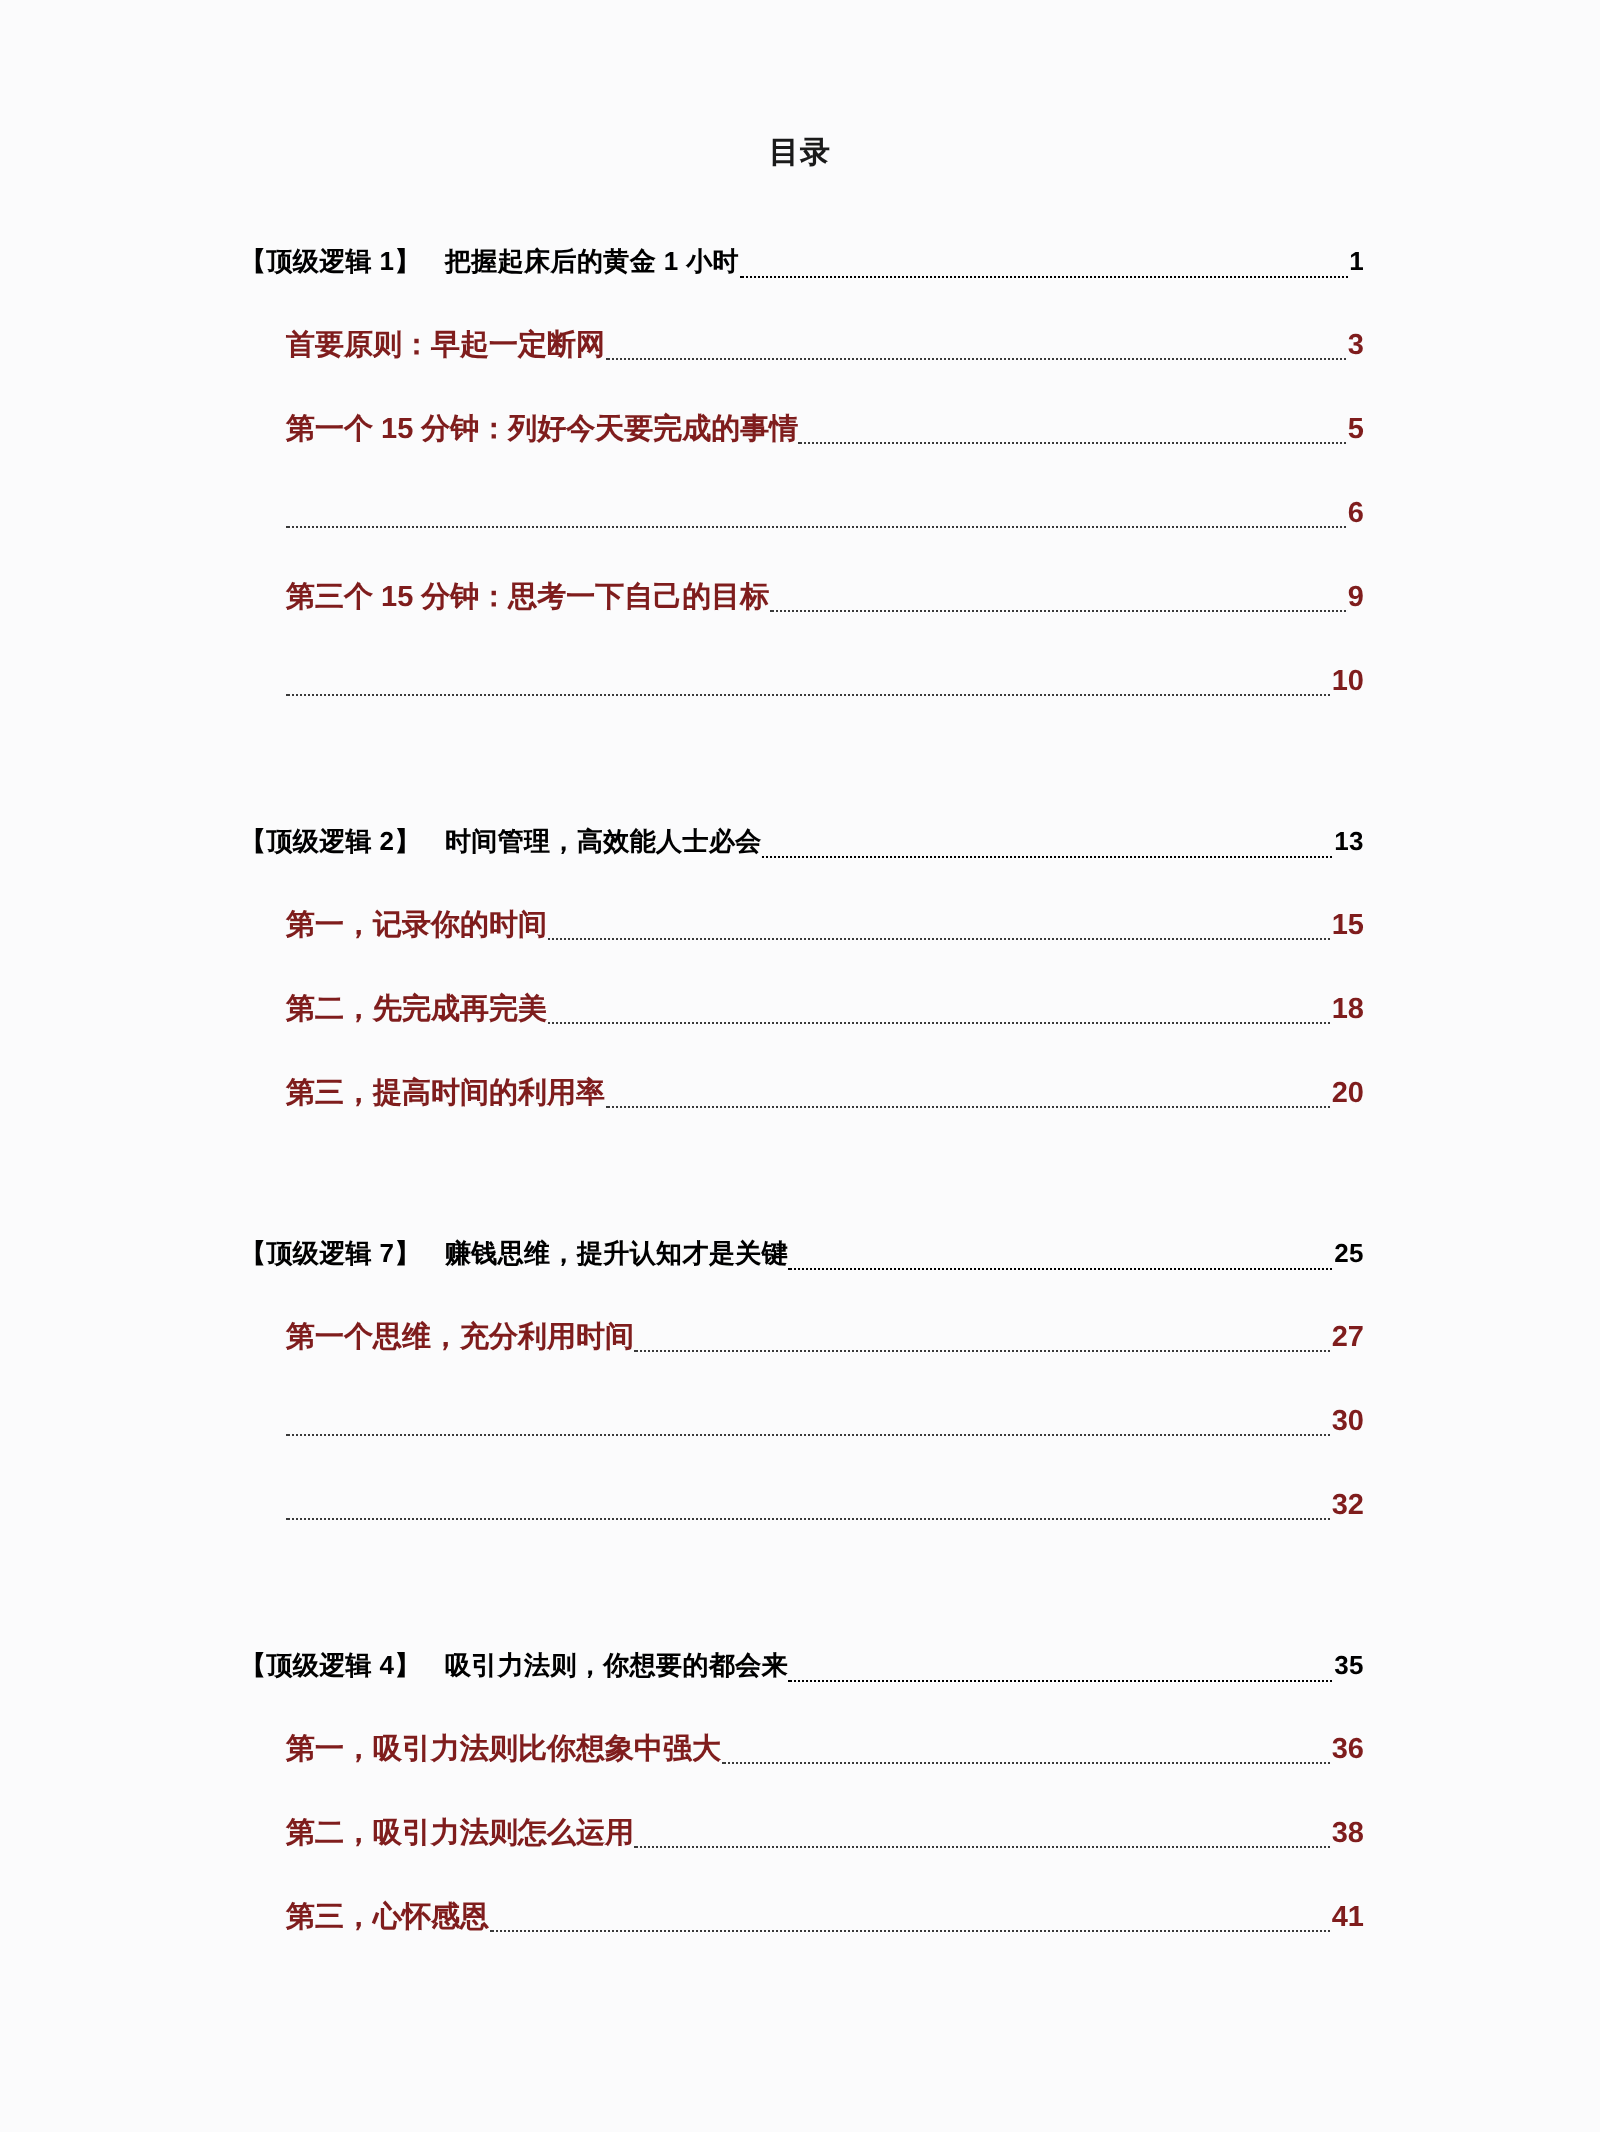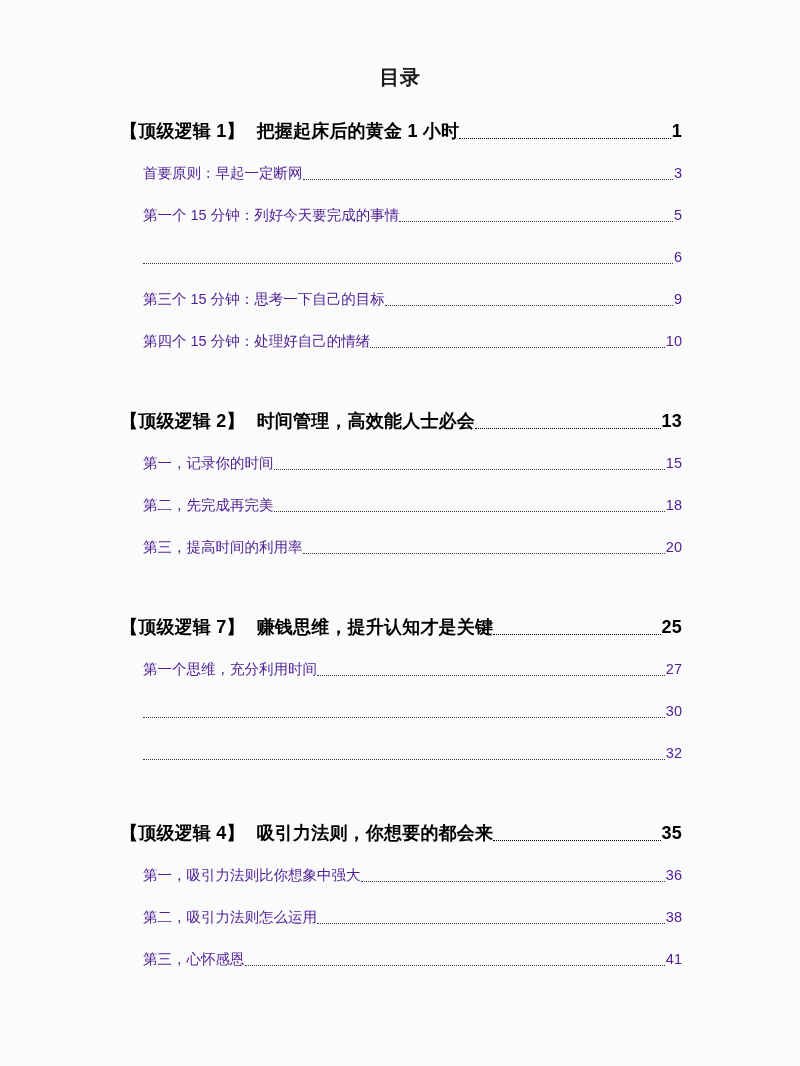--- a/index.html
+++ b/index.html
@@ -19,21 +19,21 @@
     position: relative;
     width: 800px;
     height: 1066px;
     box-sizing: border-box;
     padding: 0;
     overflow: hidden;
   }
 
   .toc-title {
     text-align: center;
-    font-size: 20px;
+    font-size: 15px;
     font-weight: 700;
     color: #1a1a1a;
     letter-spacing: 0.5px;
     margin: 0;
     padding-top: 66px;
     line-height: 22px;
   }
 
   .toc-body {
     margin-top: 14px;
@@ -81,43 +81,43 @@
 
   .toc-row .page-num {
     flex: 0 0 auto;
     padding-left: 1px;
     white-space: nowrap;
     text-align: right;
   }
 
   
   .level-1 {
-    font-size: 18px;
+    font-size: 13px;
     font-weight: 700;
     color: #000000;
     letter-spacing: 0.2px;
     justify-content: flex-end;
   }
   .level-1 .marker {
     padding-right: 12px;
   }
   .level-1 .leader::after {
     bottom: 5px;
     border-bottom-width: 1.7px;
     border-bottom-color: #000000;
   }
   .level-1 .page-num {
     font-weight: 700;
   }
 
   
   .level-2 {
     font-size: 14.5px;
-    font-weight: 400;
-    color: #4c1d95;
+    font-weight: 700;
+    color: #7f1d1d;
     padding-left: 23px;
   }
   .level-2 .leader::after {
     border-bottom-color: #3a3a3a;
     border-bottom-width: 1.4px;
   }
 
   
   .toc-block .level-1 + .level-2 {
     margin-top: 0;
@@ -152,21 +152,20 @@
       <div class="toc-row level-2">
         <span class="leader"></span>
         <span class="page-num">6</span>
       </div>
       <div class="toc-row level-2">
         <span class="row-text">第三个 15 分钟：思考一下自己的目标</span>
         <span class="leader"></span>
         <span class="page-num">9</span>
       </div>
       <div class="toc-row level-2">
-        <span class="row-text">第四个 15 分钟：处理好自己的情绪</span>
         <span class="leader"></span>
         <span class="page-num">10</span>
       </div>
     </div>
 
     <div class="toc-block">
       <div class="toc-row level-1">
         <span class="row-text"><span class="marker">【顶级逻辑 2】</span><span>时间管理，高效能人士必会</span></span>
         <span class="leader"></span>
         <span class="page-num">13</span>

